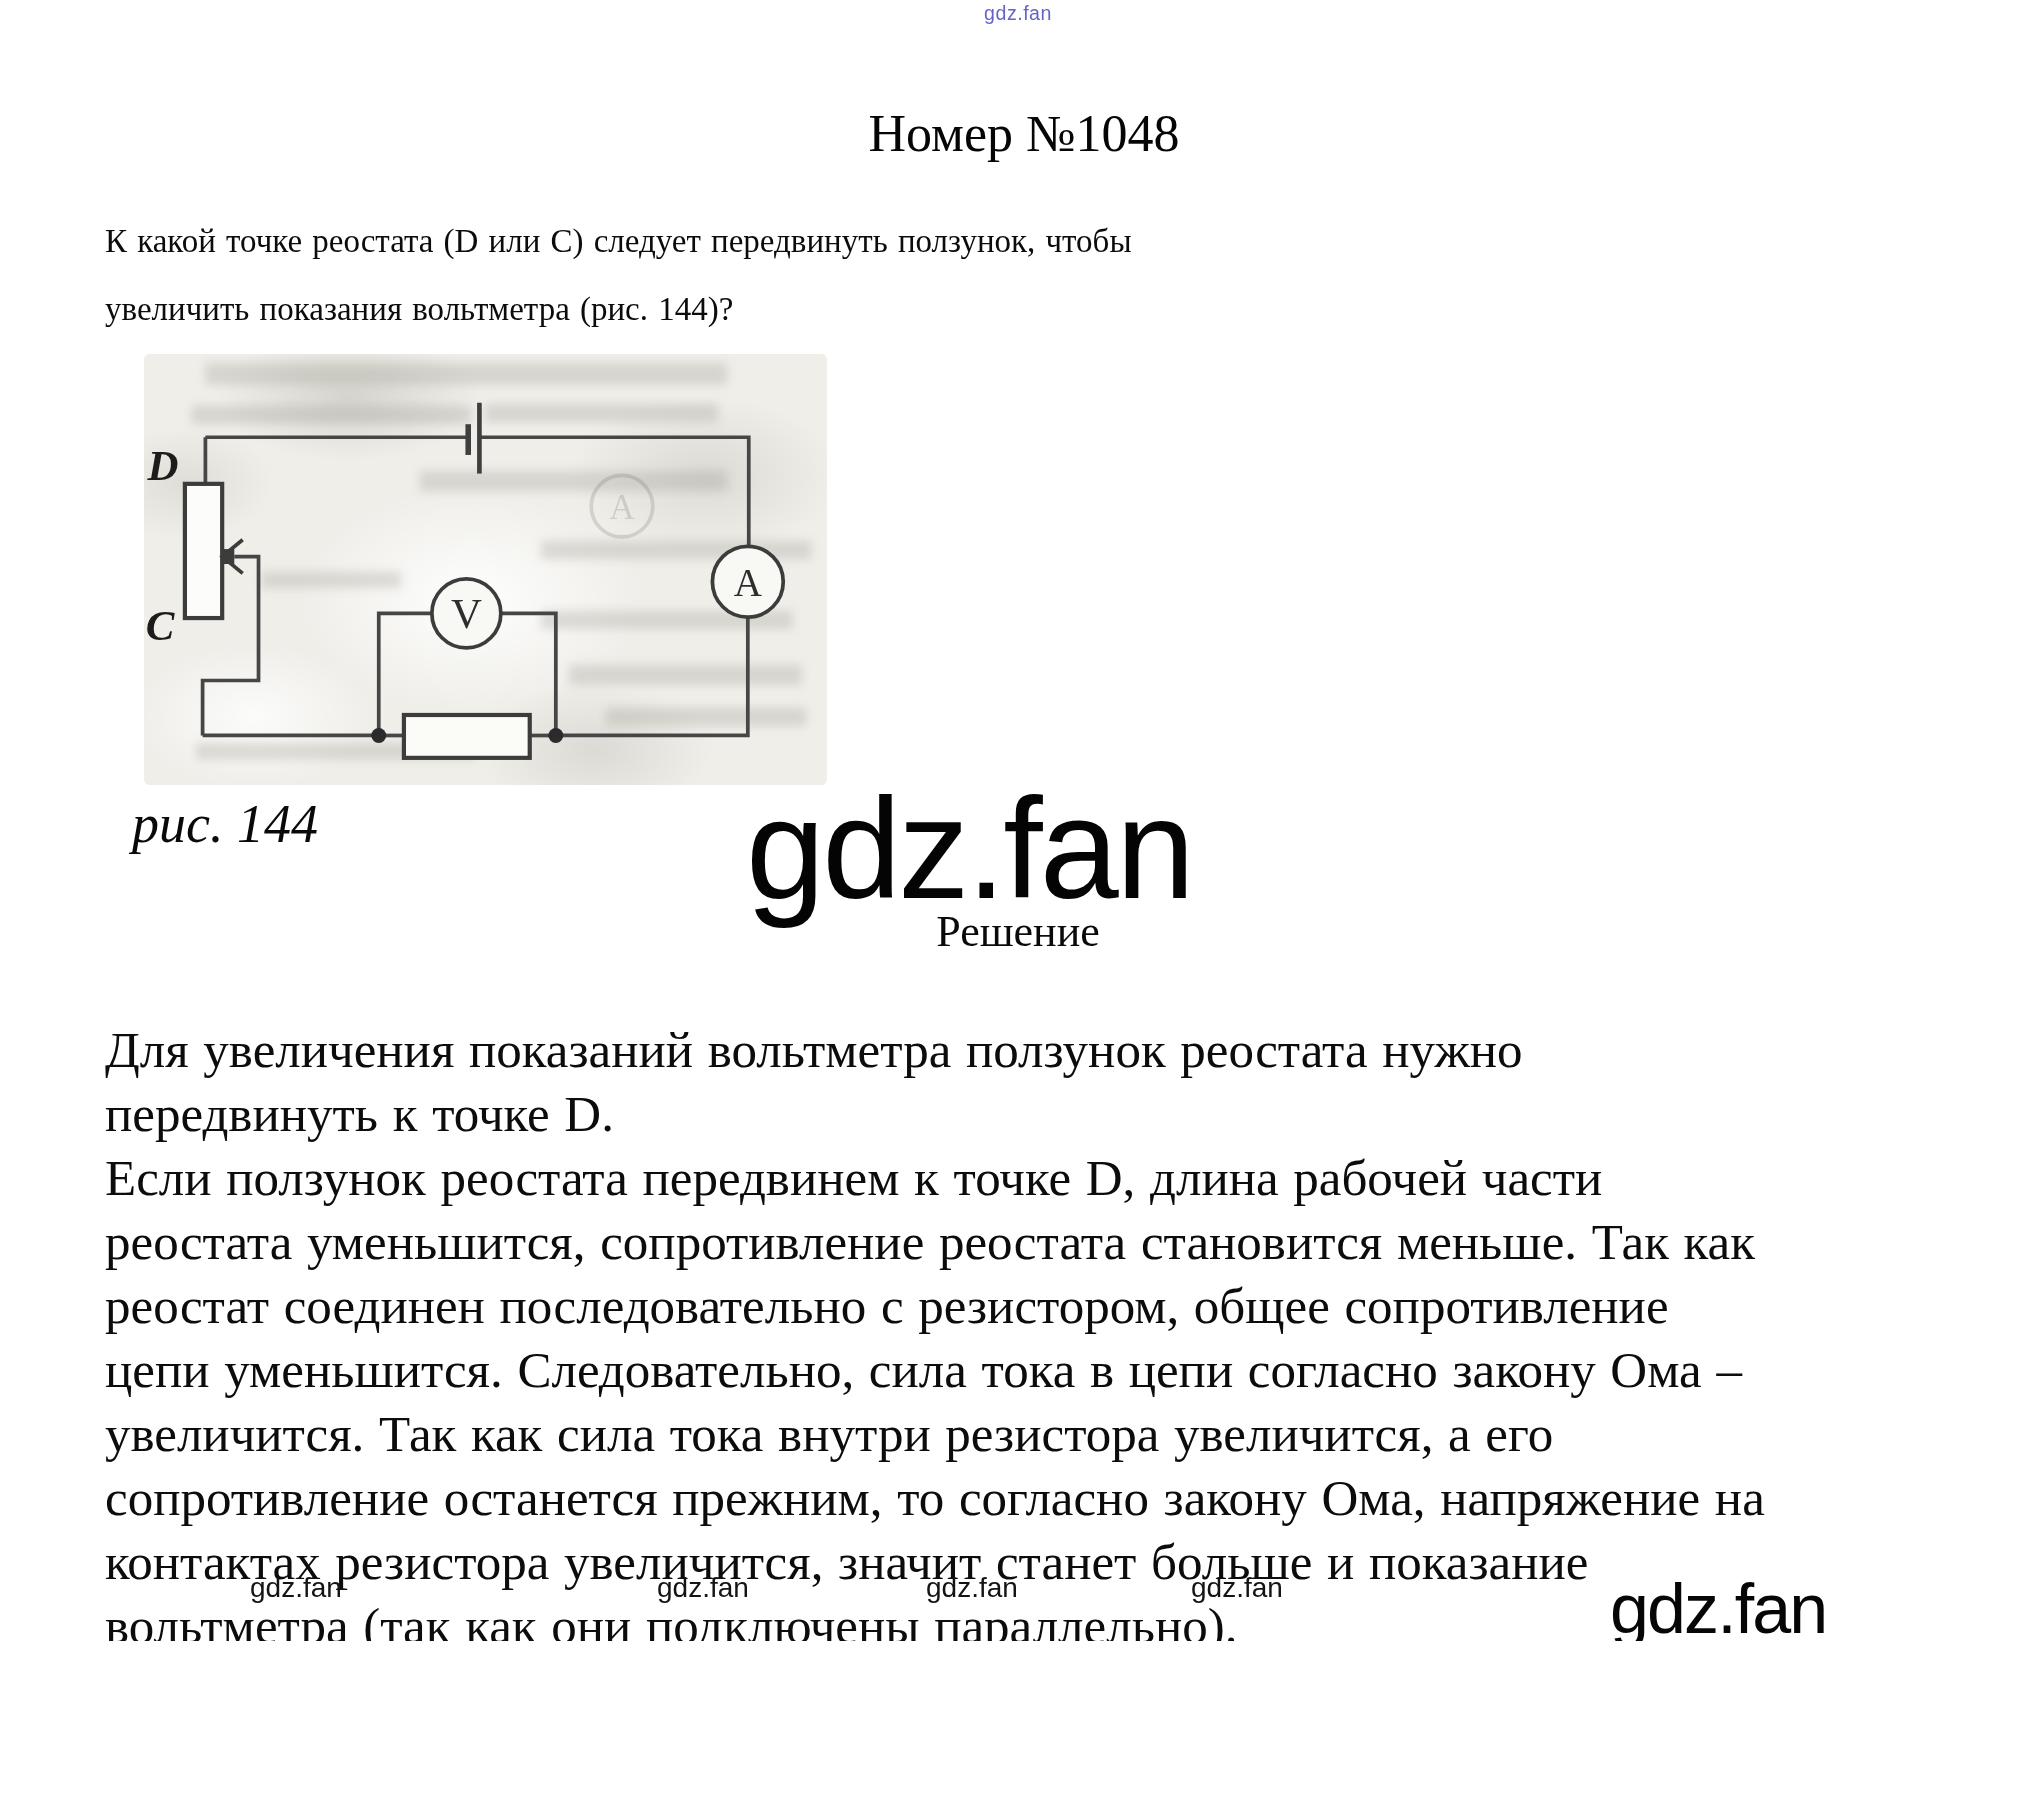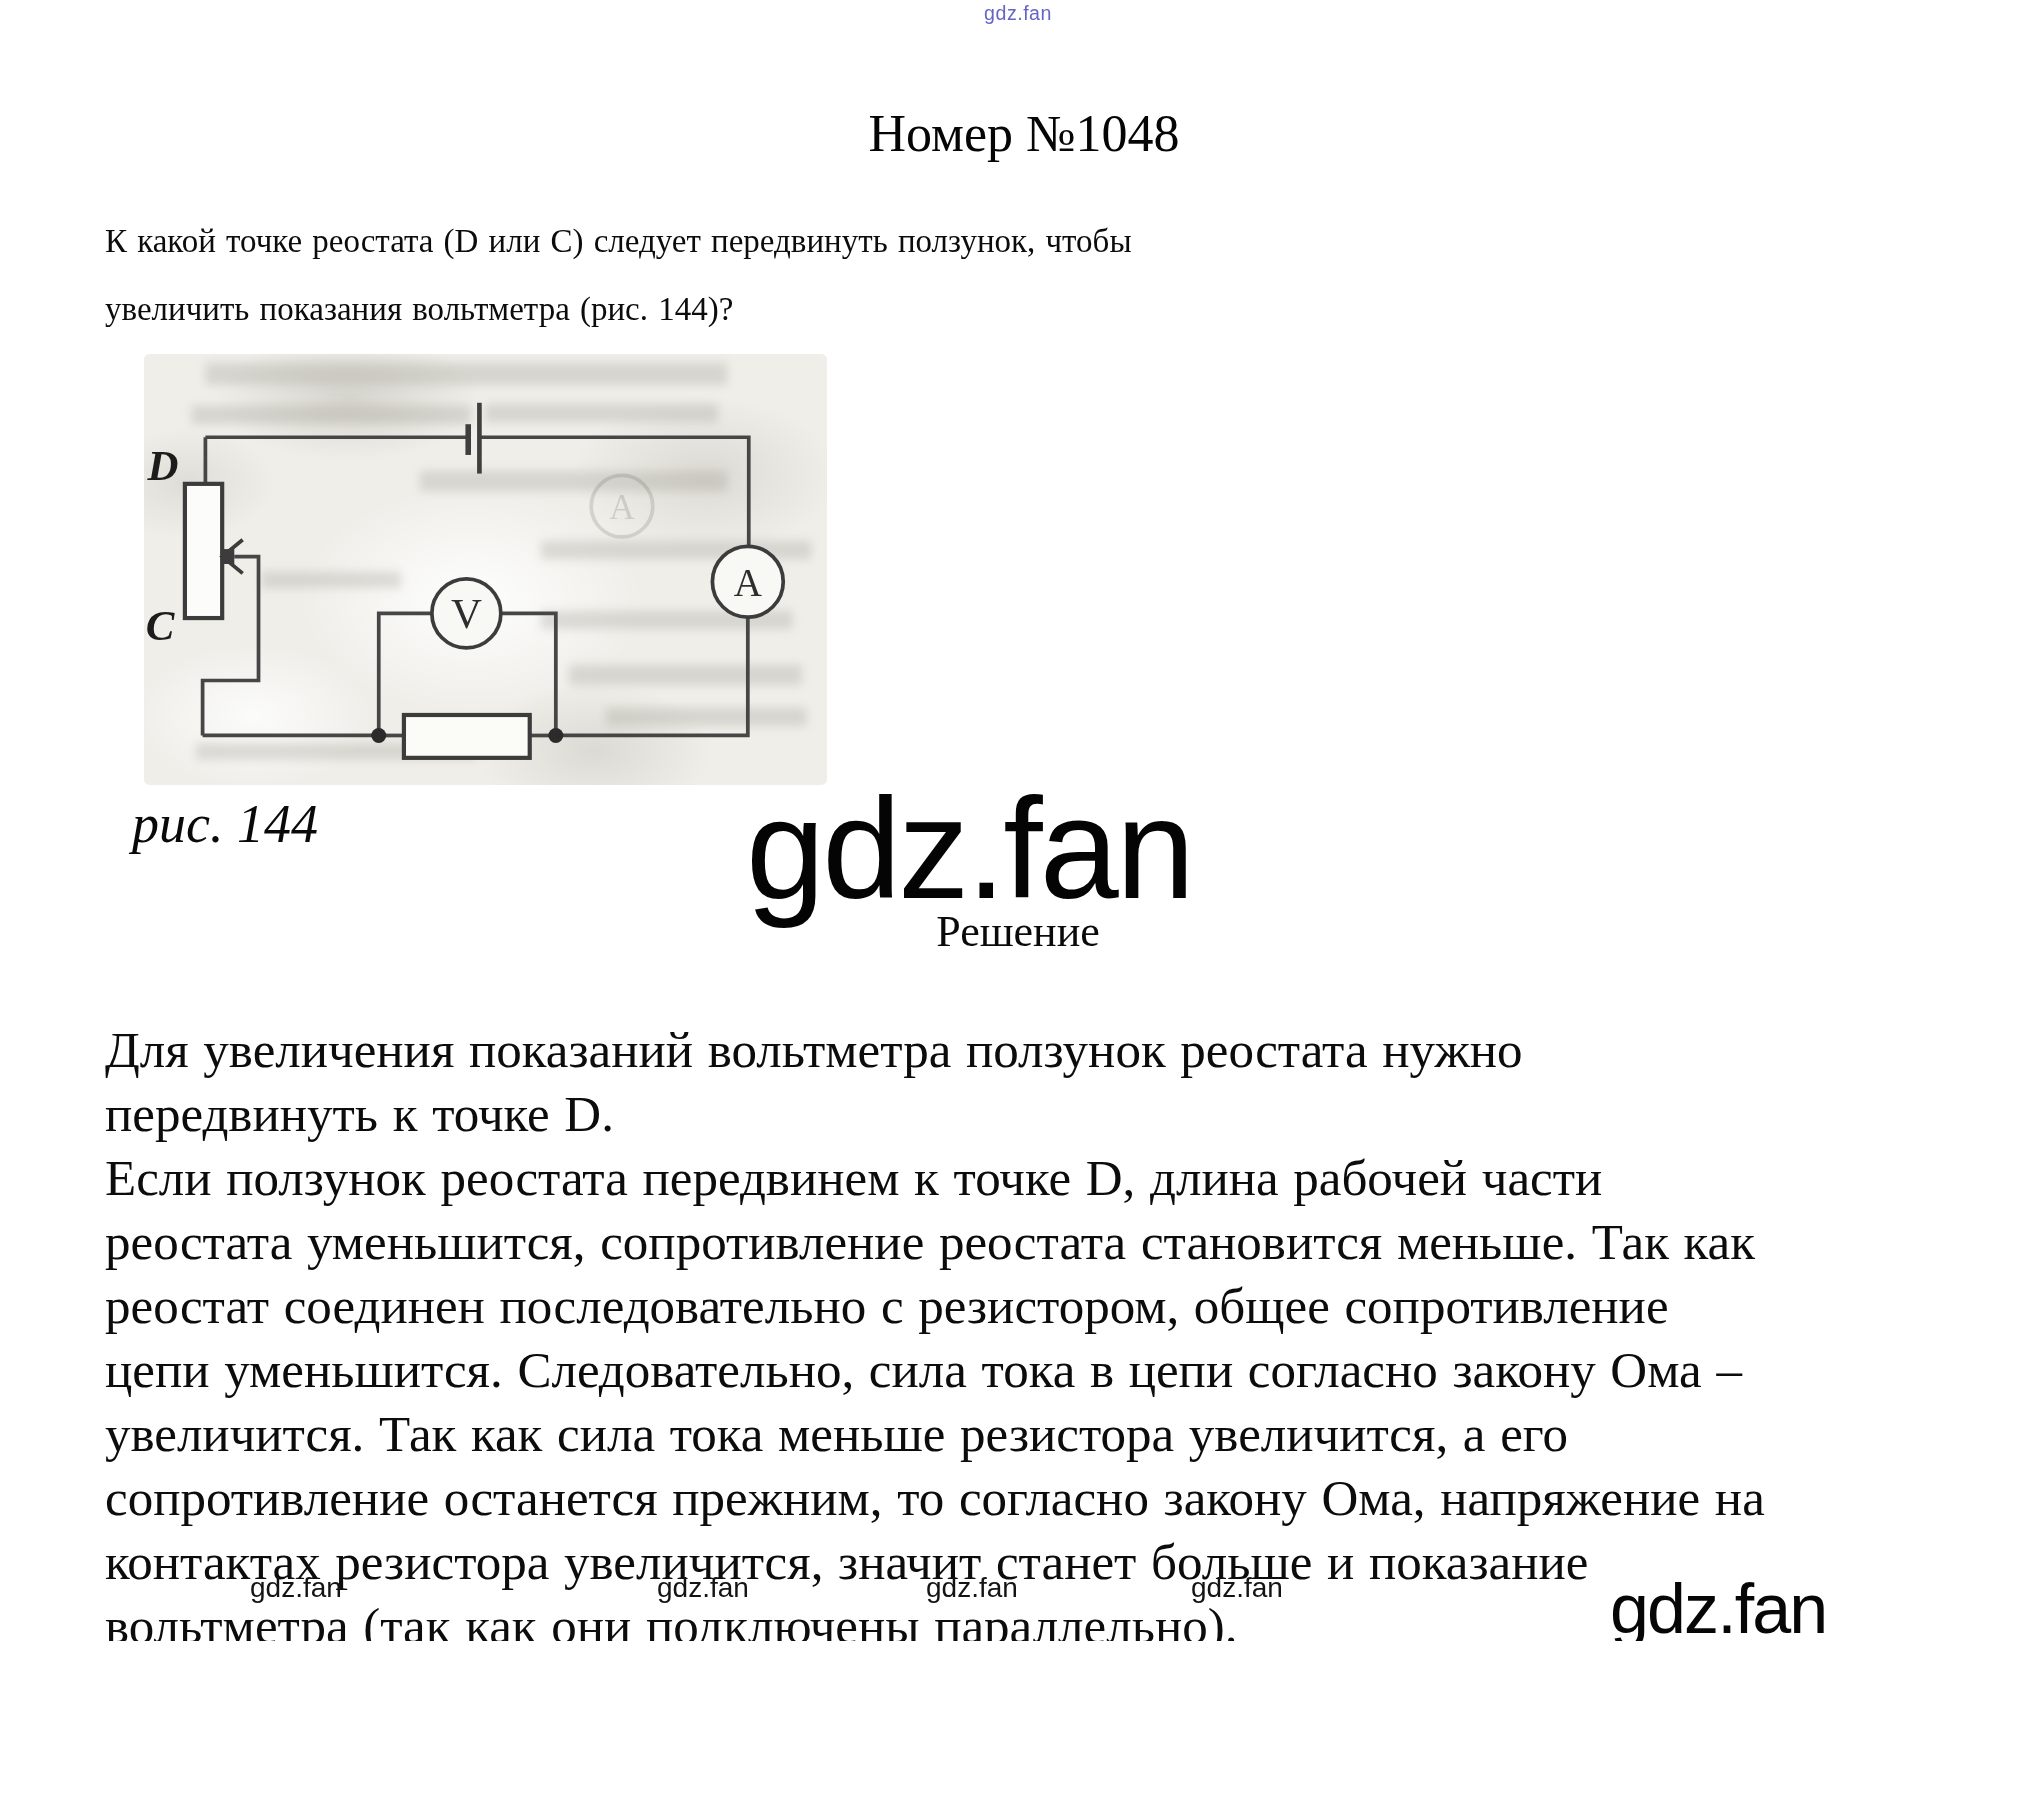--- a/index.html
+++ b/index.html
@@ -140,21 +140,21 @@
 
   <div class="solution-heading">Решение</div>
 
   <div class="solution-block">
     <div class="txt-line">Для увеличения показаний вольтметра ползунок реостата нужно</div>
     <div class="txt-line">передвинуть к точке D.</div>
     <div class="txt-line">Если ползунок реостата передвинем к точке D, длина рабочей части</div>
     <div class="txt-line">реостата уменьшится, сопротивление реостата становится меньше. Так как</div>
     <div class="txt-line">реостат соединен последовательно с резистором, общее сопротивление</div>
     <div class="txt-line">цепи уменьшится. Следовательно, сила тока в цепи согласно закону Ома –</div>
-    <div class="txt-line">увеличится. Так как сила тока меньше резистора увеличится, а его</div>
+    <div class="txt-line">увеличится. Так как сила тока внутри резистора увеличится, а его</div>
     <div class="txt-line">сопротивление останется прежним, то согласно закону Ома, напряжение на</div>
     <div class="txt-line">контактах резистора увеличится, значит станет больше и показание</div>
     <div class="txt-line">вольтметра (так как они подключены параллельно).</div>
   </div>
 
   <span class="wm-inline" style="left:250px;top:1572px;">gdz.fan</span>
   <span class="wm-inline" style="left:657px;top:1572px;">gdz.fan</span>
   <span class="wm-inline" style="left:926px;top:1572px;">gdz.fan</span>
   <span class="wm-inline" style="left:1191px;top:1572px;">gdz.fan</span>
 

